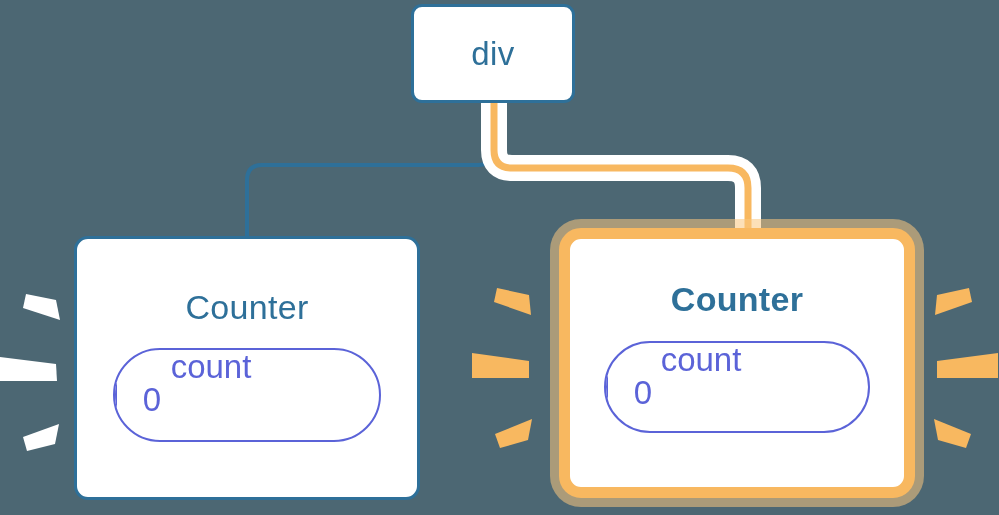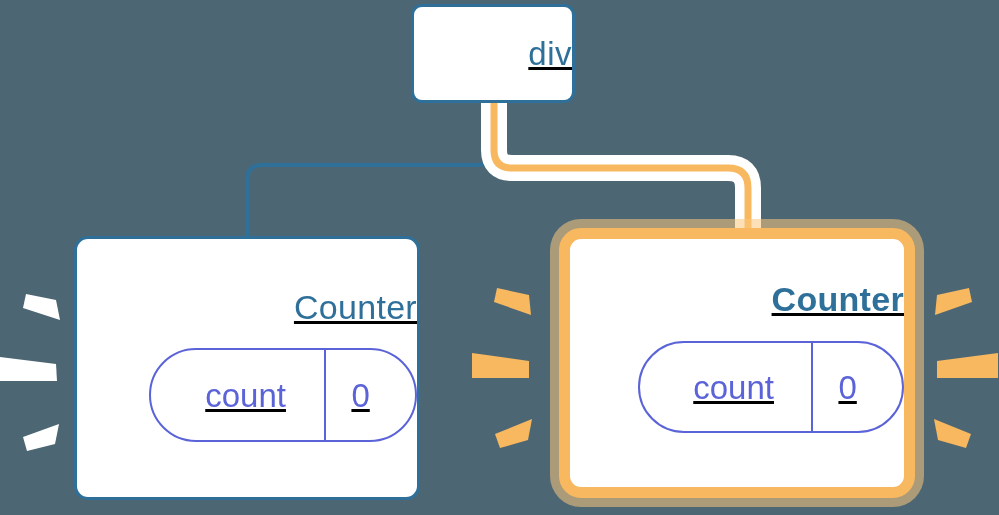--- a/index.html
+++ b/index.html
@@ -34,22 +34,21 @@
     pointer-events: none;
   }
 
   
   .node {
     position: absolute;
     box-sizing: border-box;
     background: #ffffff;
     display: flex;
     flex-direction: column;
-    align-items: flex-end;
-    text-decoration: underline;
+    align-items: center;
   }
 
   .node-div {
     left: 411px;
     top: 4px;
     width: 164px;
     height: 99px;
     border: 3px solid #2e7099;
     border-radius: 11px;
     justify-content: center;
@@ -98,20 +97,21 @@
   }
 
   
   .pill {
     display: flex;
     align-items: stretch;
     border: 2px solid #5b63d8;
     border-radius: 999px;
     overflow: hidden;
     box-sizing: border-box;
+    flex-direction: column;
   }
   .pill-key, .pill-val {
     display: flex;
     align-items: center;
     justify-content: center;
     color: #5b63d8;
     line-height: 1;
     box-sizing: border-box;
   }
   .pill-val {

